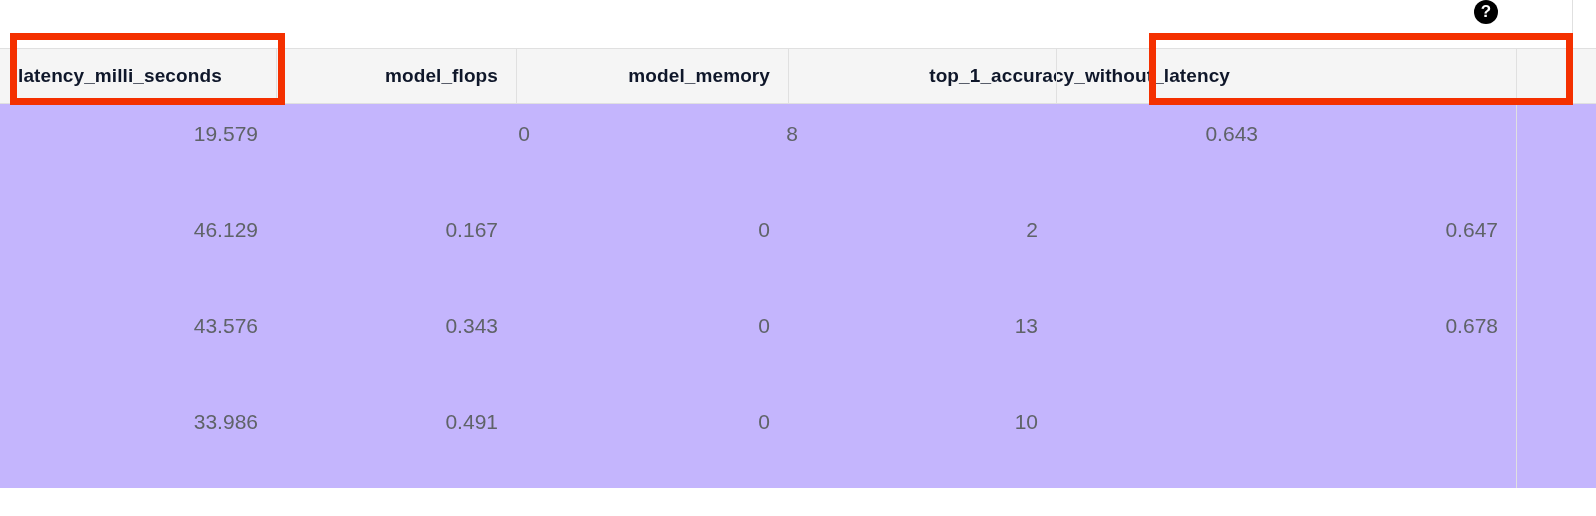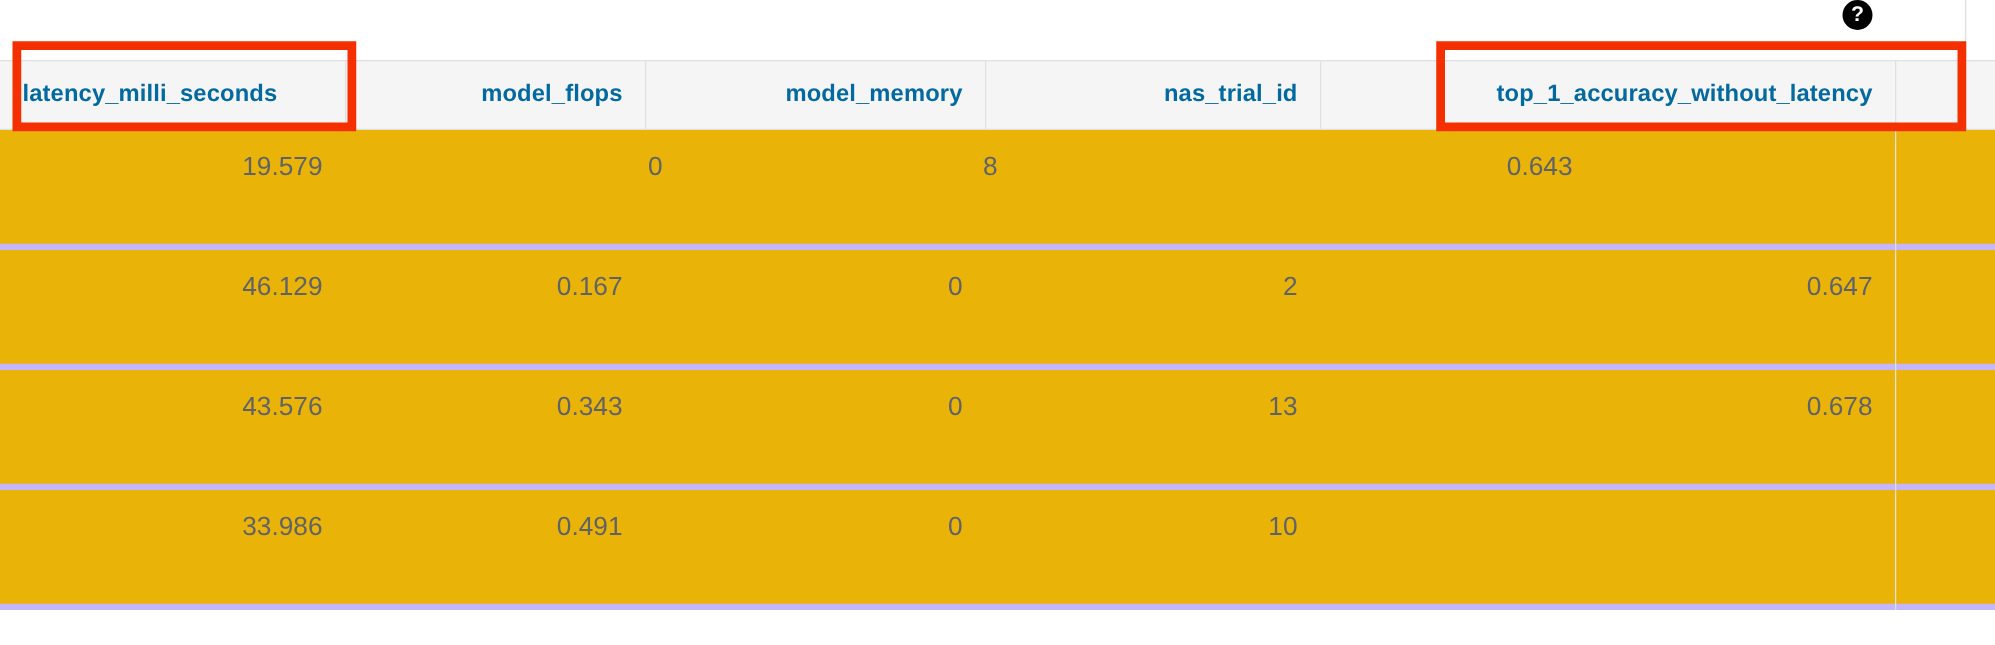--- a/index.html
+++ b/index.html
@@ -68,43 +68,43 @@
     border-top: 1px solid #e0e0e0;
     border-bottom: 1px solid #e0e0e0;
     box-sizing: border-box;
   }
   .grid-header .th {
     display: flex;
     align-items: center;
     box-sizing: border-box;
     font-size: 19px;
     font-weight: 700;
-    color: #0369a1;
+    color: #0f172a;
     letter-spacing: 0.1px;
     white-space: nowrap;
     overflow: hidden;
     user-select: none;
   }
   .th.align-left  { justify-content: flex-start; padding-left: 18px; }
   .th.align-right { justify-content: flex-end;   padding-right: 18px; }
   .th-sep {
     position: absolute;
     top: 0;
     bottom: 0;
     width: 1px;
     background: #e0e0e0;
   }
 
   .grid-body { position: relative; }
   .row {
     display: flex;
     height: 96px;
     box-sizing: border-box;
-    border-bottom: 5px solid #c4b5fd;
-    background: #eab308;
+    border-bottom: 1px solid #c4b5fd;
+    background: #c4b5fd;
   }
   .row .td {
     display: flex;
     align-items: flex-start;
     justify-content: flex-end;
     box-sizing: border-box;
     padding-top: 18px;
     padding-right: 18px;
     font-size: 21px;
     color: #5f6368;
@@ -138,21 +138,20 @@
   </div>
 
   <div class="grid">
     <div class="grid-header" id="grid-header">
         <div class="th align-left" style="width: 276px; flex: 0 0 276px;">latency_milli_seconds</div>
         <div class="th-sep" style="left: 276px;"></div>
         <div class="th align-right" style="width: 240px; flex: 0 0 240px;">model_flops</div>
         <div class="th-sep" style="left: 516px;"></div>
         <div class="th align-right" style="width: 272px; flex: 0 0 272px;">model_memory</div>
         <div class="th-sep" style="left: 788px;"></div>
-        <div class="th align-right" style="width: 268px; flex: 0 0 268px;">nas_trial_id</div>
         <div class="th-sep" style="left: 1056px;"></div>
         <div class="th align-right" style="width: 460px; flex: 0 0 460px;">top_1_accuracy_without_latency</div>
         <div class="th-sep" style="left: 1516px;"></div>
         <div class="th align-right" style="width: 80px; flex: 0 0 80px;"></div>
       </div>
     <div class="grid-body" id="grid-body">
         <div class="row">
           <div class="td" style="width: 276px; flex: 0 0 276px;">19.579</div>
           <div class="td" style="width: 272px; flex: 0 0 272px;">0</div>
           <div class="td" style="width: 268px; flex: 0 0 268px;">8</div>

